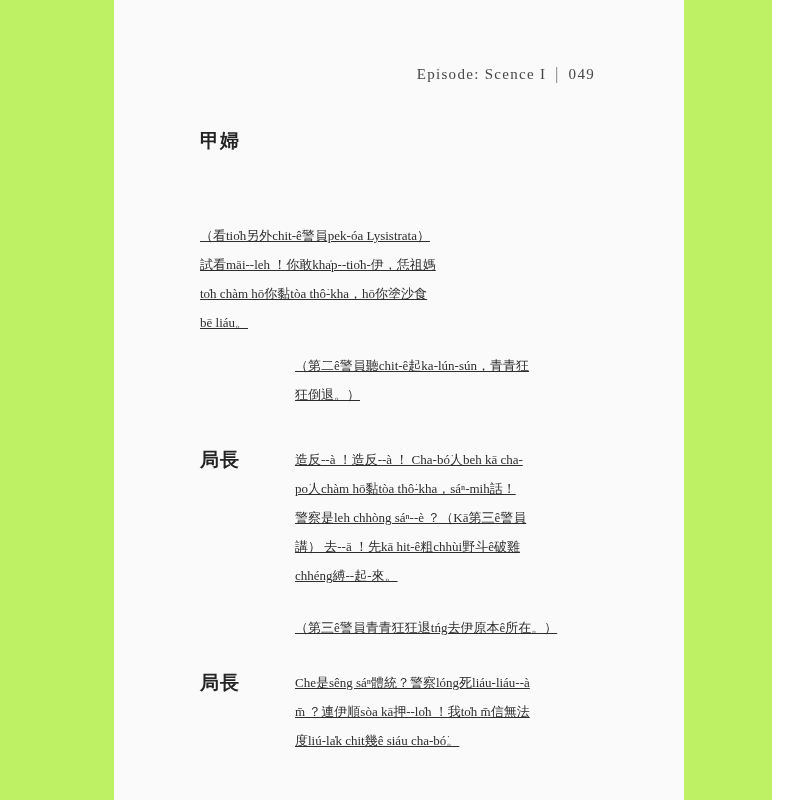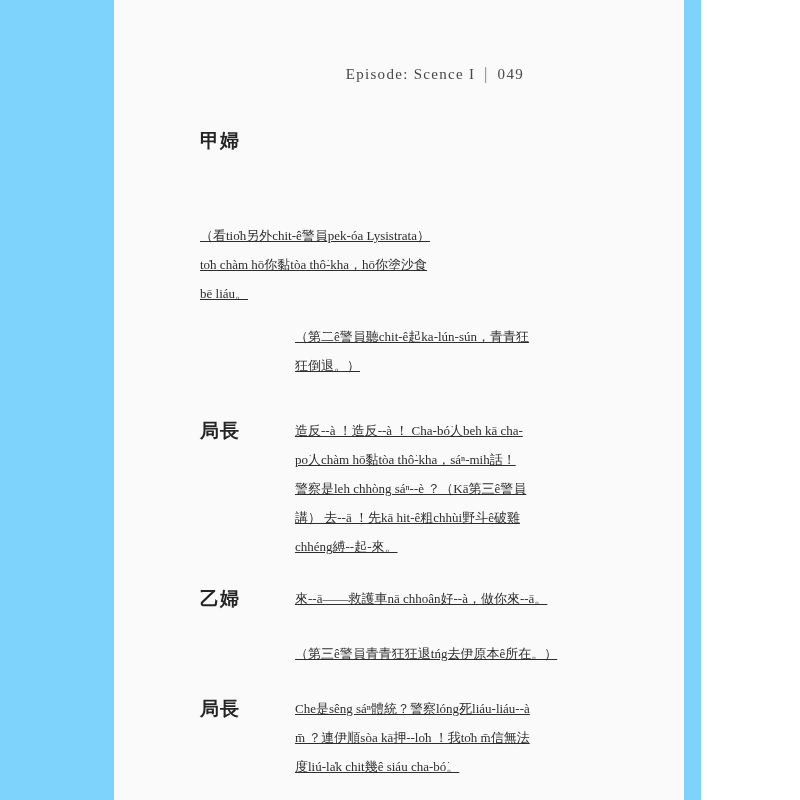--- a/index.html
+++ b/index.html
@@ -5,23 +5,23 @@
   html, body {
     margin: 0;
     padding: 0;
     background: #ffffff;
     width: 800px;
     height: 800px;
     overflow: hidden;
   }
   .stage {
     position: relative;
-    width: 701px;
+    width: 772px;
     height: 800px;
-    background: #7dd3fc;
+    background: #bef264;
   }
   .book-page {
     position: absolute;
     left: 114px;
     top: 0;
     width: 570px;
     height: 800px;
     background: #fafafa;
   }
   .running-header {
@@ -88,20 +88,21 @@
   <div class="running-header">
     <span>Episode: Scence I</span><span class="sep">|</span><span>049</span>
   </div>
 
   <div class="content">
 
     <div class="row mb-14">
       <div class="speaker">甲婦</div>
       <div class="lines">
         <div class="line">（看tio̍h另外chit-ê警員pek-óa Lysistrata）</div>
+        <div class="line">試看māi--leh ！你敢kha̍p--tio̍h-伊，恁祖媽</div>
         <div class="line">to̍h chàm hō͘你黏tòa thô͘-kha，hō͘你塗沙食</div>
         <div class="line">bē liáu。</div>
       </div>
     </div>
 
     <div class="row mb-20">
       <div class="speaker"></div>
       <div class="lines">
         <div class="line">（第二ê警員聽chit-ê起ka-lún-sún，青青狂</div>
         <div class="line">狂倒退。）</div>
@@ -112,26 +113,20 @@
       <div class="speaker">局長</div>
       <div class="lines">
         <div class="line">造反--à ！造反--à ！ Cha-bó͘人beh kā cha-</div>
         <div class="line">po͘人chàm hō͘黏tòa thô͘-kha，sáⁿ-mih話！</div>
         <div class="line">警察是leh chhòng sáⁿ--è ？（Kā第三ê警員</div>
         <div class="line">講） 去--ā ！先kā hit-ê粗chhùi野斗ê破雞</div>
         <div class="line">chhéng縛--起-來。</div>
       </div>
     </div>
 
-    <div class="row mb-26">
-      <div class="speaker">乙婦</div>
-      <div class="lines">
-        <div class="line">來--ā——救護車nā chhoân好--à，做你來--ā。</div>
-      </div>
-    </div>
 
     <div class="row mb-26">
       <div class="speaker"></div>
       <div class="lines">
         <div class="line">（第三ê警員青青狂狂退tńg去伊原本ê所在。）</div>
       </div>
     </div>
 
     <div class="row">
       <div class="speaker">局長</div>

